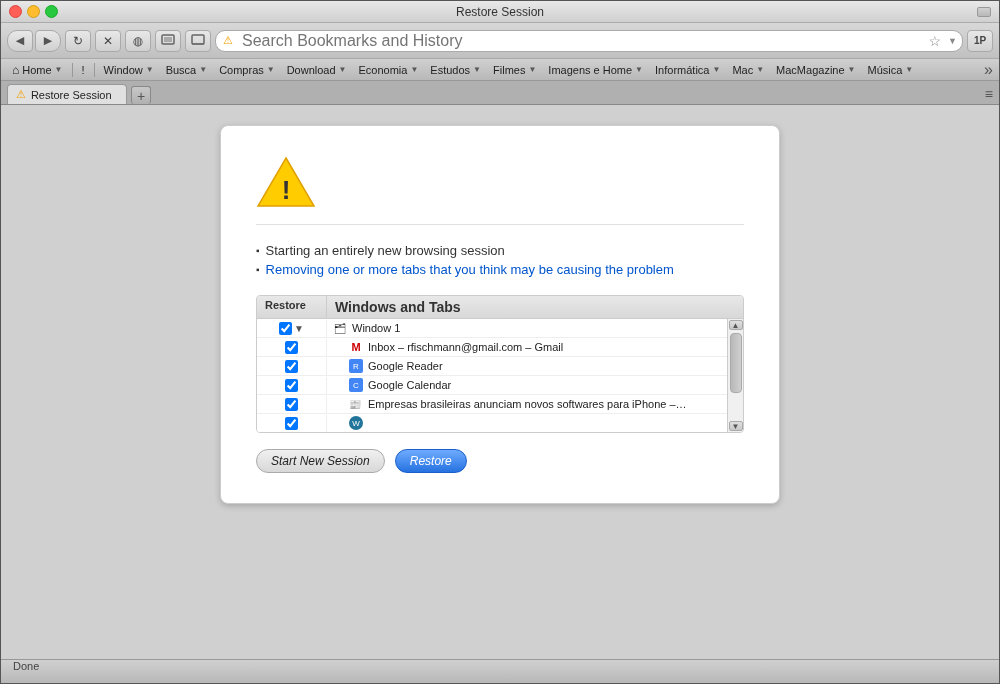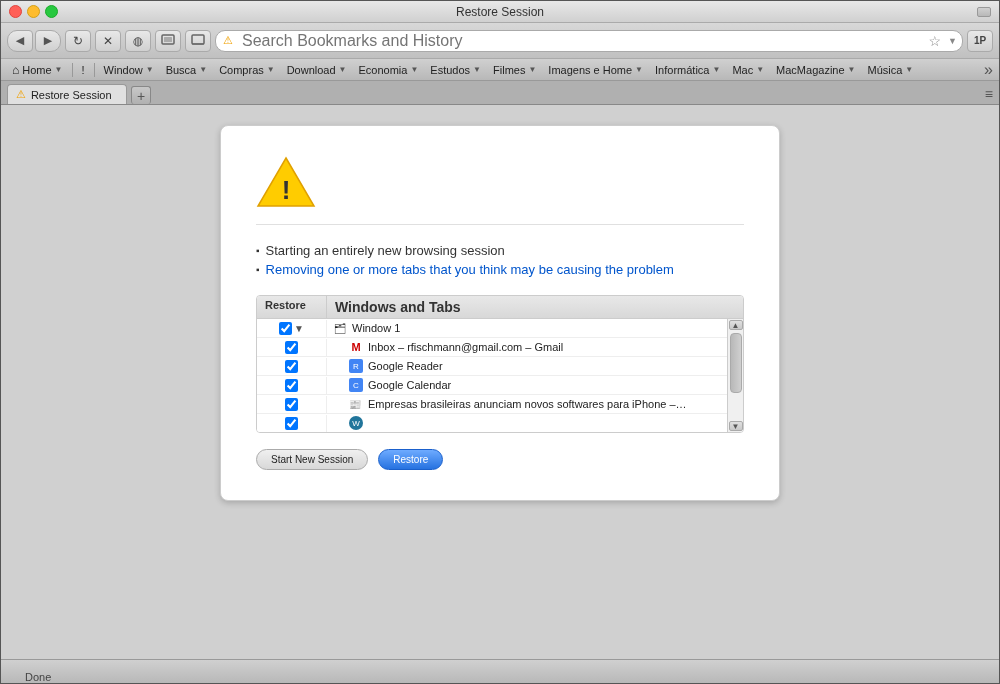--- a/index.html
+++ b/index.html
@@ -407,43 +407,44 @@
     }
 
     
     .button-row {
       display: flex;
       gap: 10px;
       align-items: center;
     }
     .btn {
       padding: 4px 14px;
-      font-size: 10px;
+      font-size: 12px;
       border-radius: 12px;
       cursor: pointer;
       border: 1px solid;
+      font-style: italic;
     }
     .btn-normal {
       background: linear-gradient(to bottom, #f0f0f0, #d8d8d8);
       border-color: #aaa;
       color: #222;
     }
     .btn-blue {
       background: linear-gradient(to bottom, #6eabff, #2672e0);
       border-color: #1a60cc;
       color: white;
     }
 
     
     .status-bar {
       background: linear-gradient(to bottom, #d0d0d0, #b8b8b8);
       height: 24px;
       display: flex;
-      align-items: flex-end;
-      padding: 0 24px;
+      align-items: flex-start;
+      padding: 0 12px;
       border-top: 1px solid #999;
     }
     .status-text {
       font-size: 11px;
       color: #444;
     }
 
     
     .window {
       display: flex;

